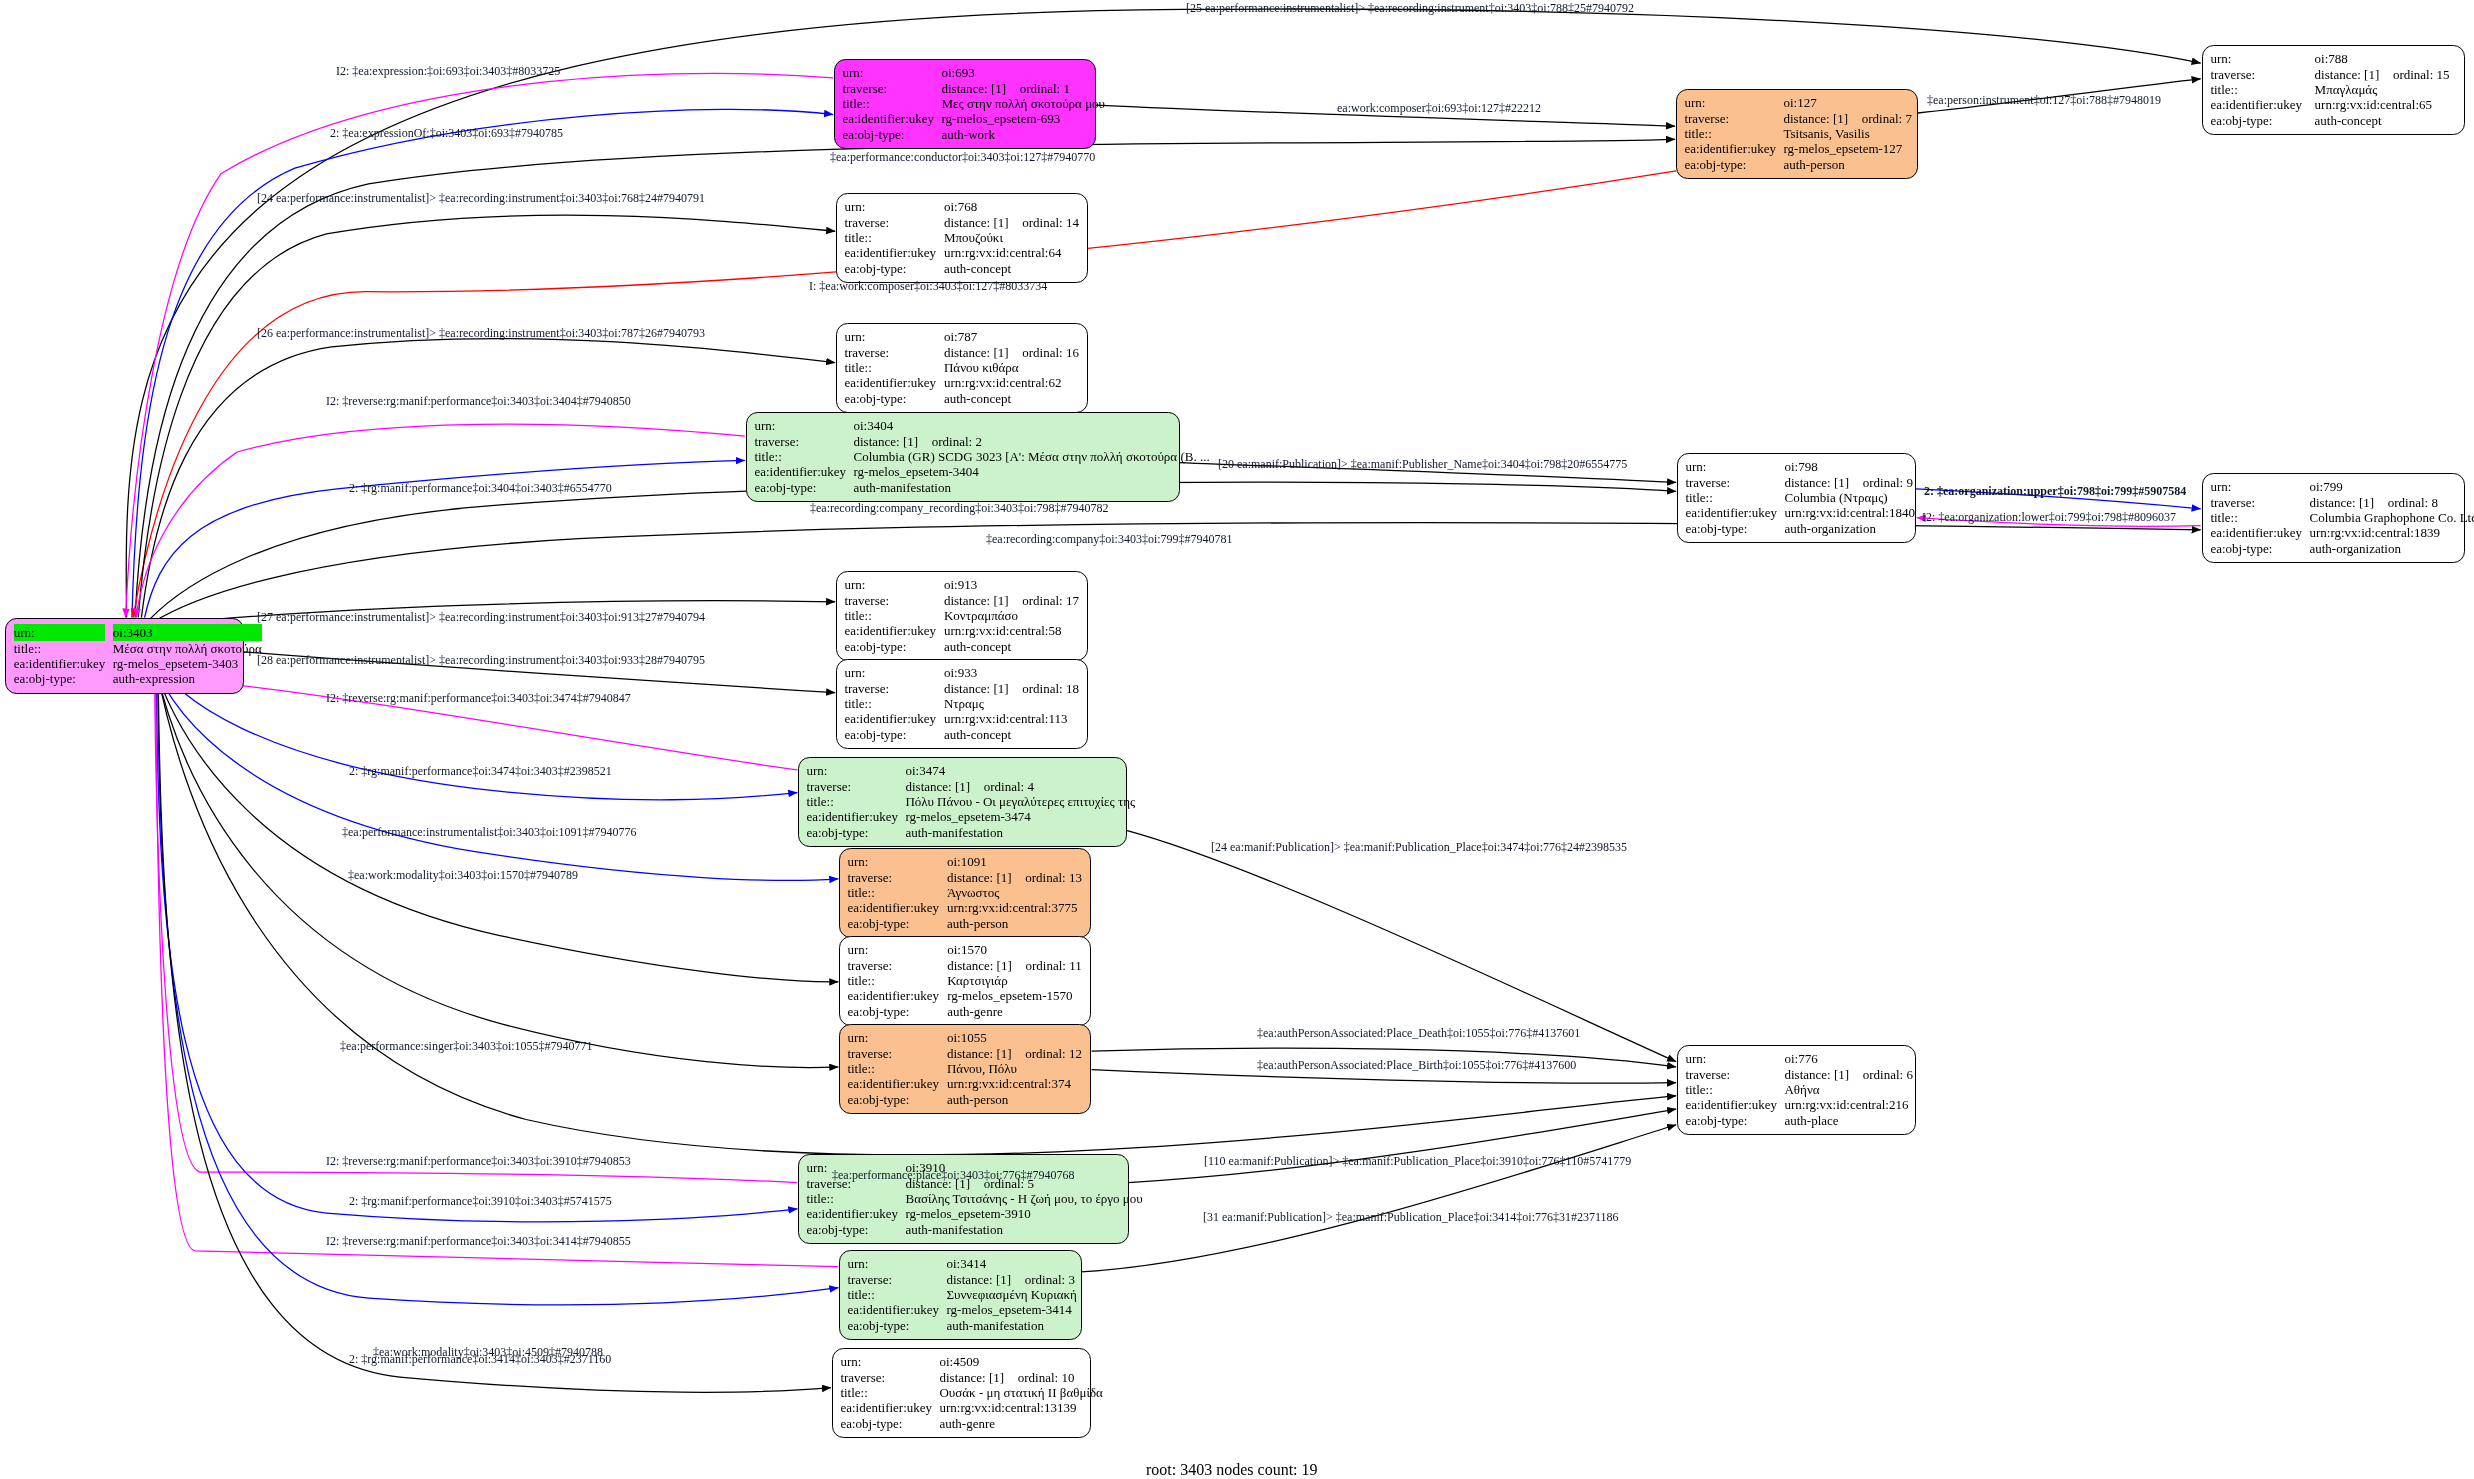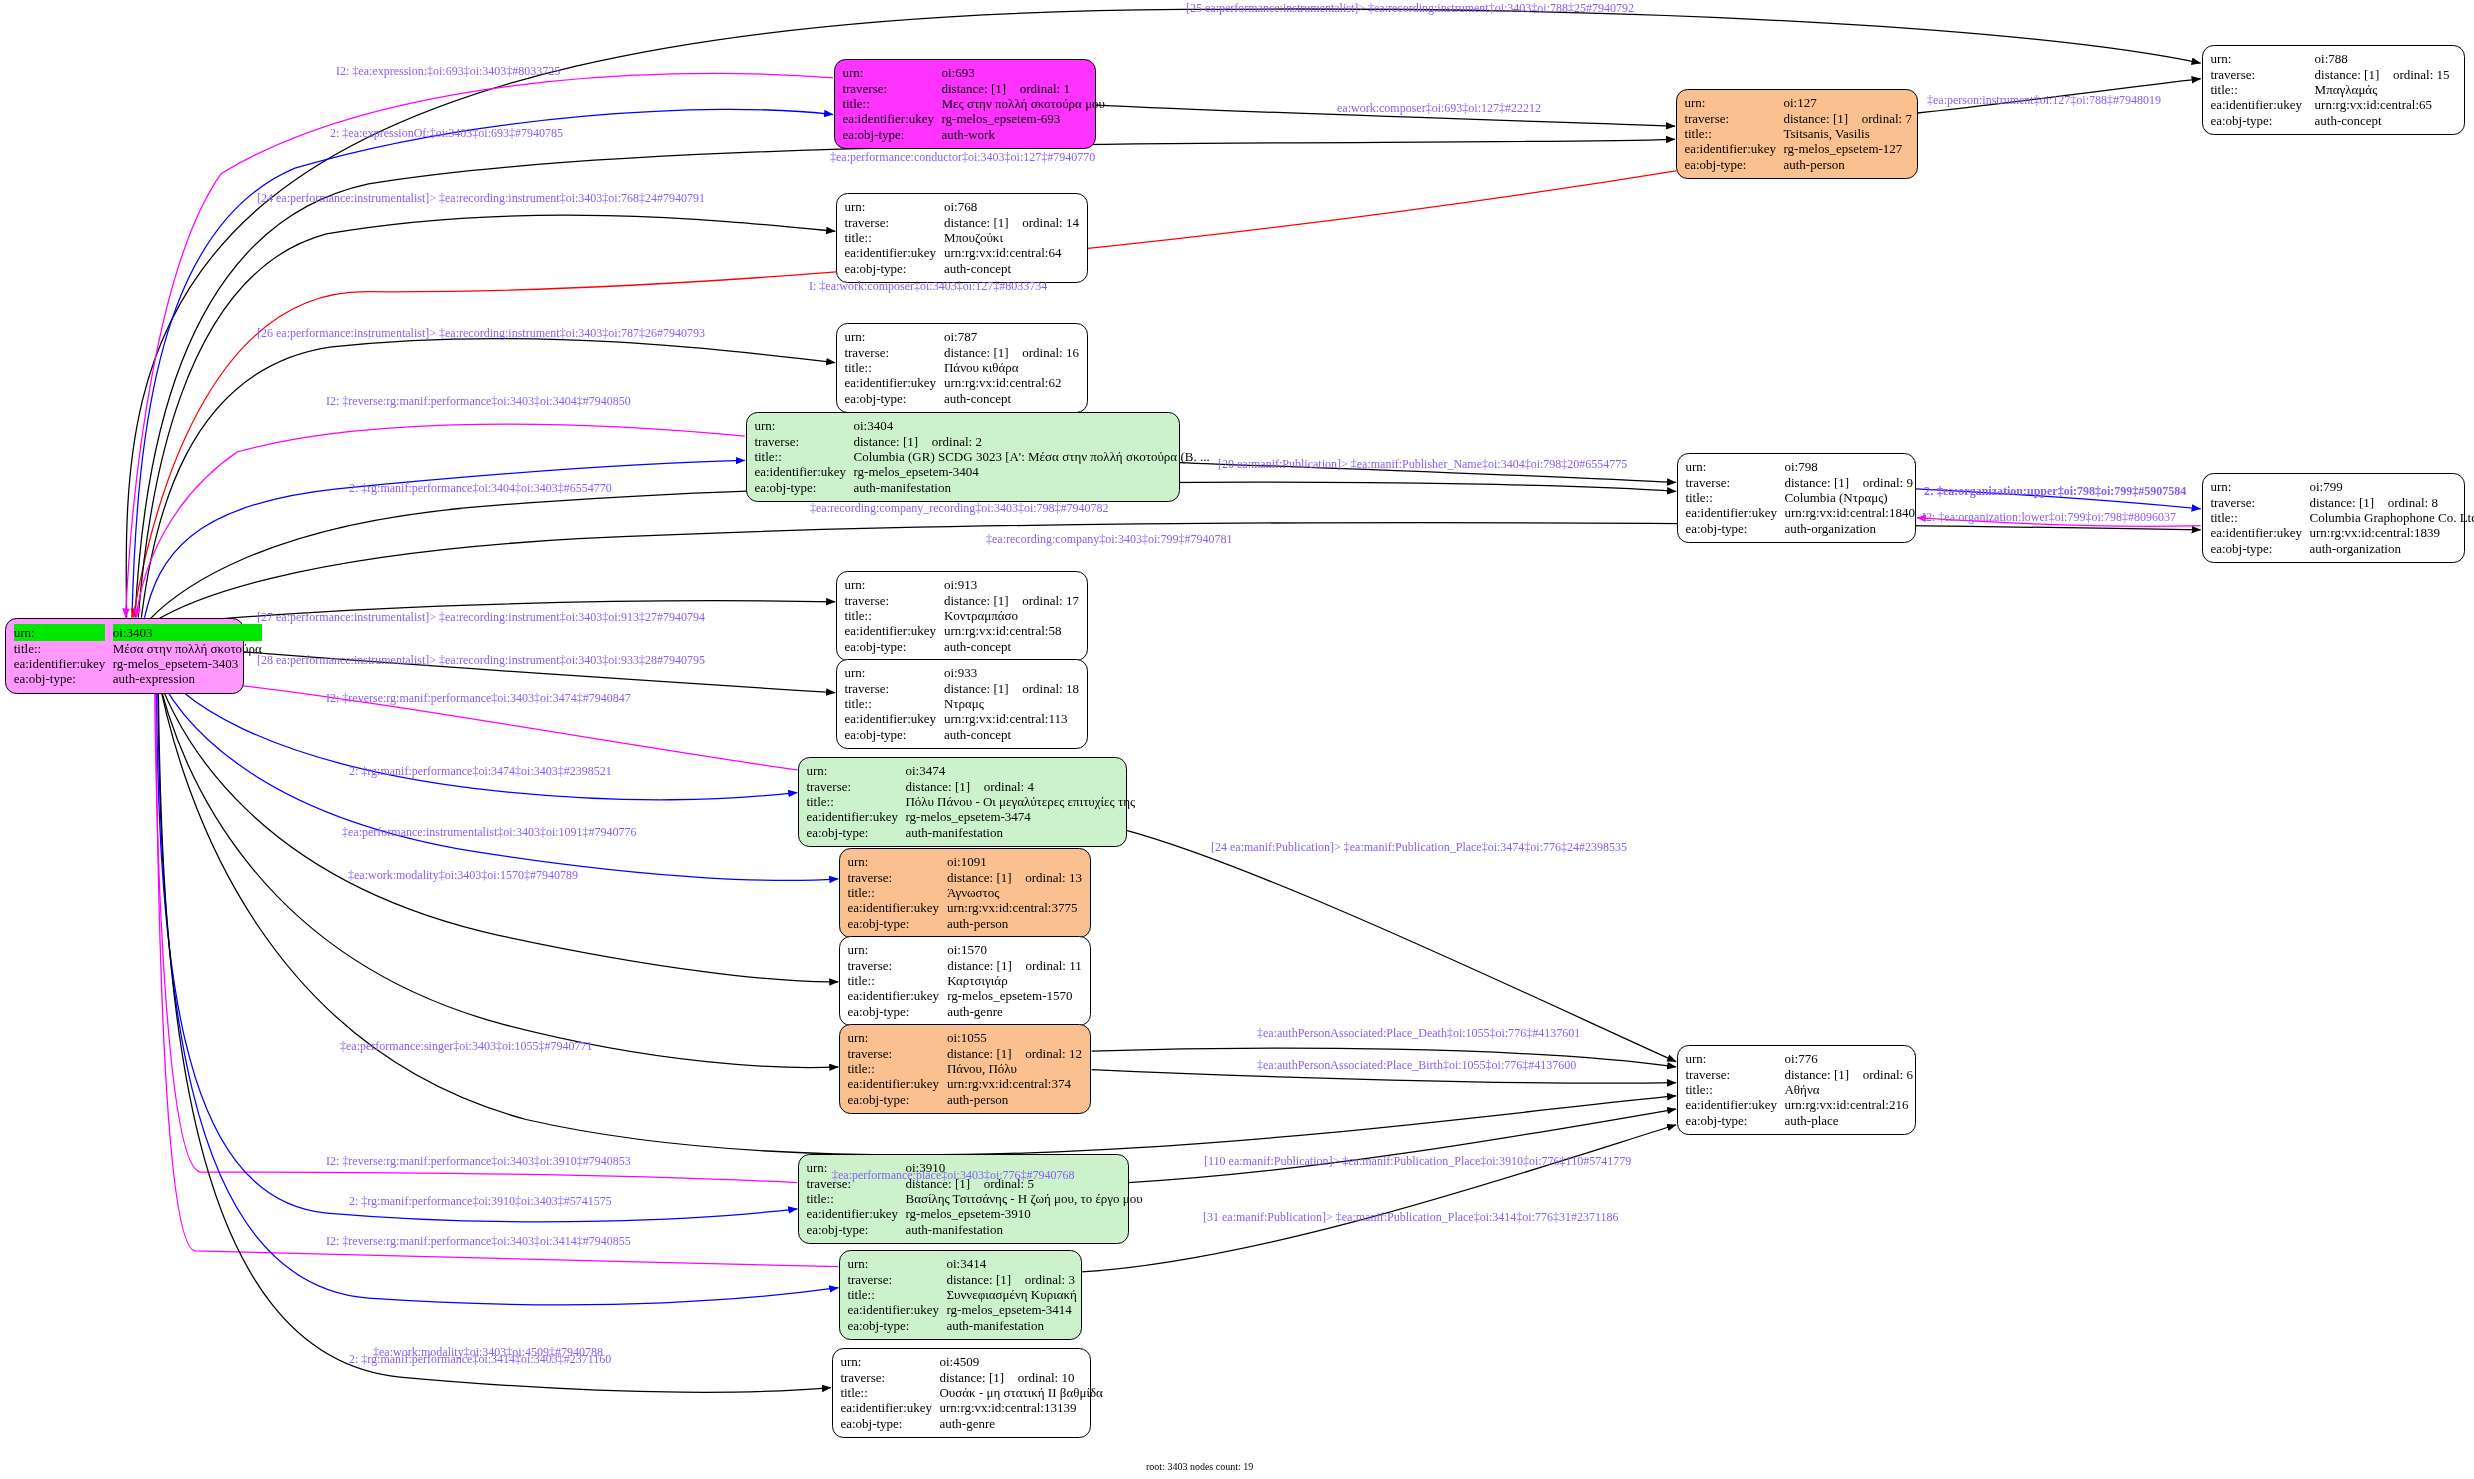--- a/index.html
+++ b/index.html
@@ -11,22 +11,22 @@
   .node table{border-collapse:collapse;width:100%;}
   .node td{font-size:13px;line-height:1.18;white-space:nowrap;padding:0;vertical-align:top;}
   .node td.k{padding-right:7.4px;}
   .node td.v{}
   .nd-pink{background:#ff99ff;}
   .nd-magenta{background:#ff33ff;}
   .nd-orange{background:#fac090;}
   .nd-green{background:#ccf2cc;}
   .nd-white{background:#ffffff;}
   .hl{background:#00e800;display:block;padding:0.5px 0 0.5px 0;}
-  .elabel{position:absolute;font-size:12px;line-height:1;white-space:nowrap;color:#8b5cf6;}
-  .footer{position:absolute;font-size:10px;white-space:nowrap;}
+  .elabel{position:absolute;font-size:12px;line-height:1;white-space:nowrap;color:#0f172a;}
+  .footer{position:absolute;font-size:16px;white-space:nowrap;}
   .ordsp{display:inline-block;width:13.7px;}
 </style>
 </head>
 <body>
 
 <div id="canvas">
 
   <svg id="wires" viewBox="0 0 4707 2814">
     <defs>
       <marker id="ar-black" markerWidth="9" markerHeight="9" refX="7.2" refY="3" orient="auto" markerUnits="strokeWidth">

